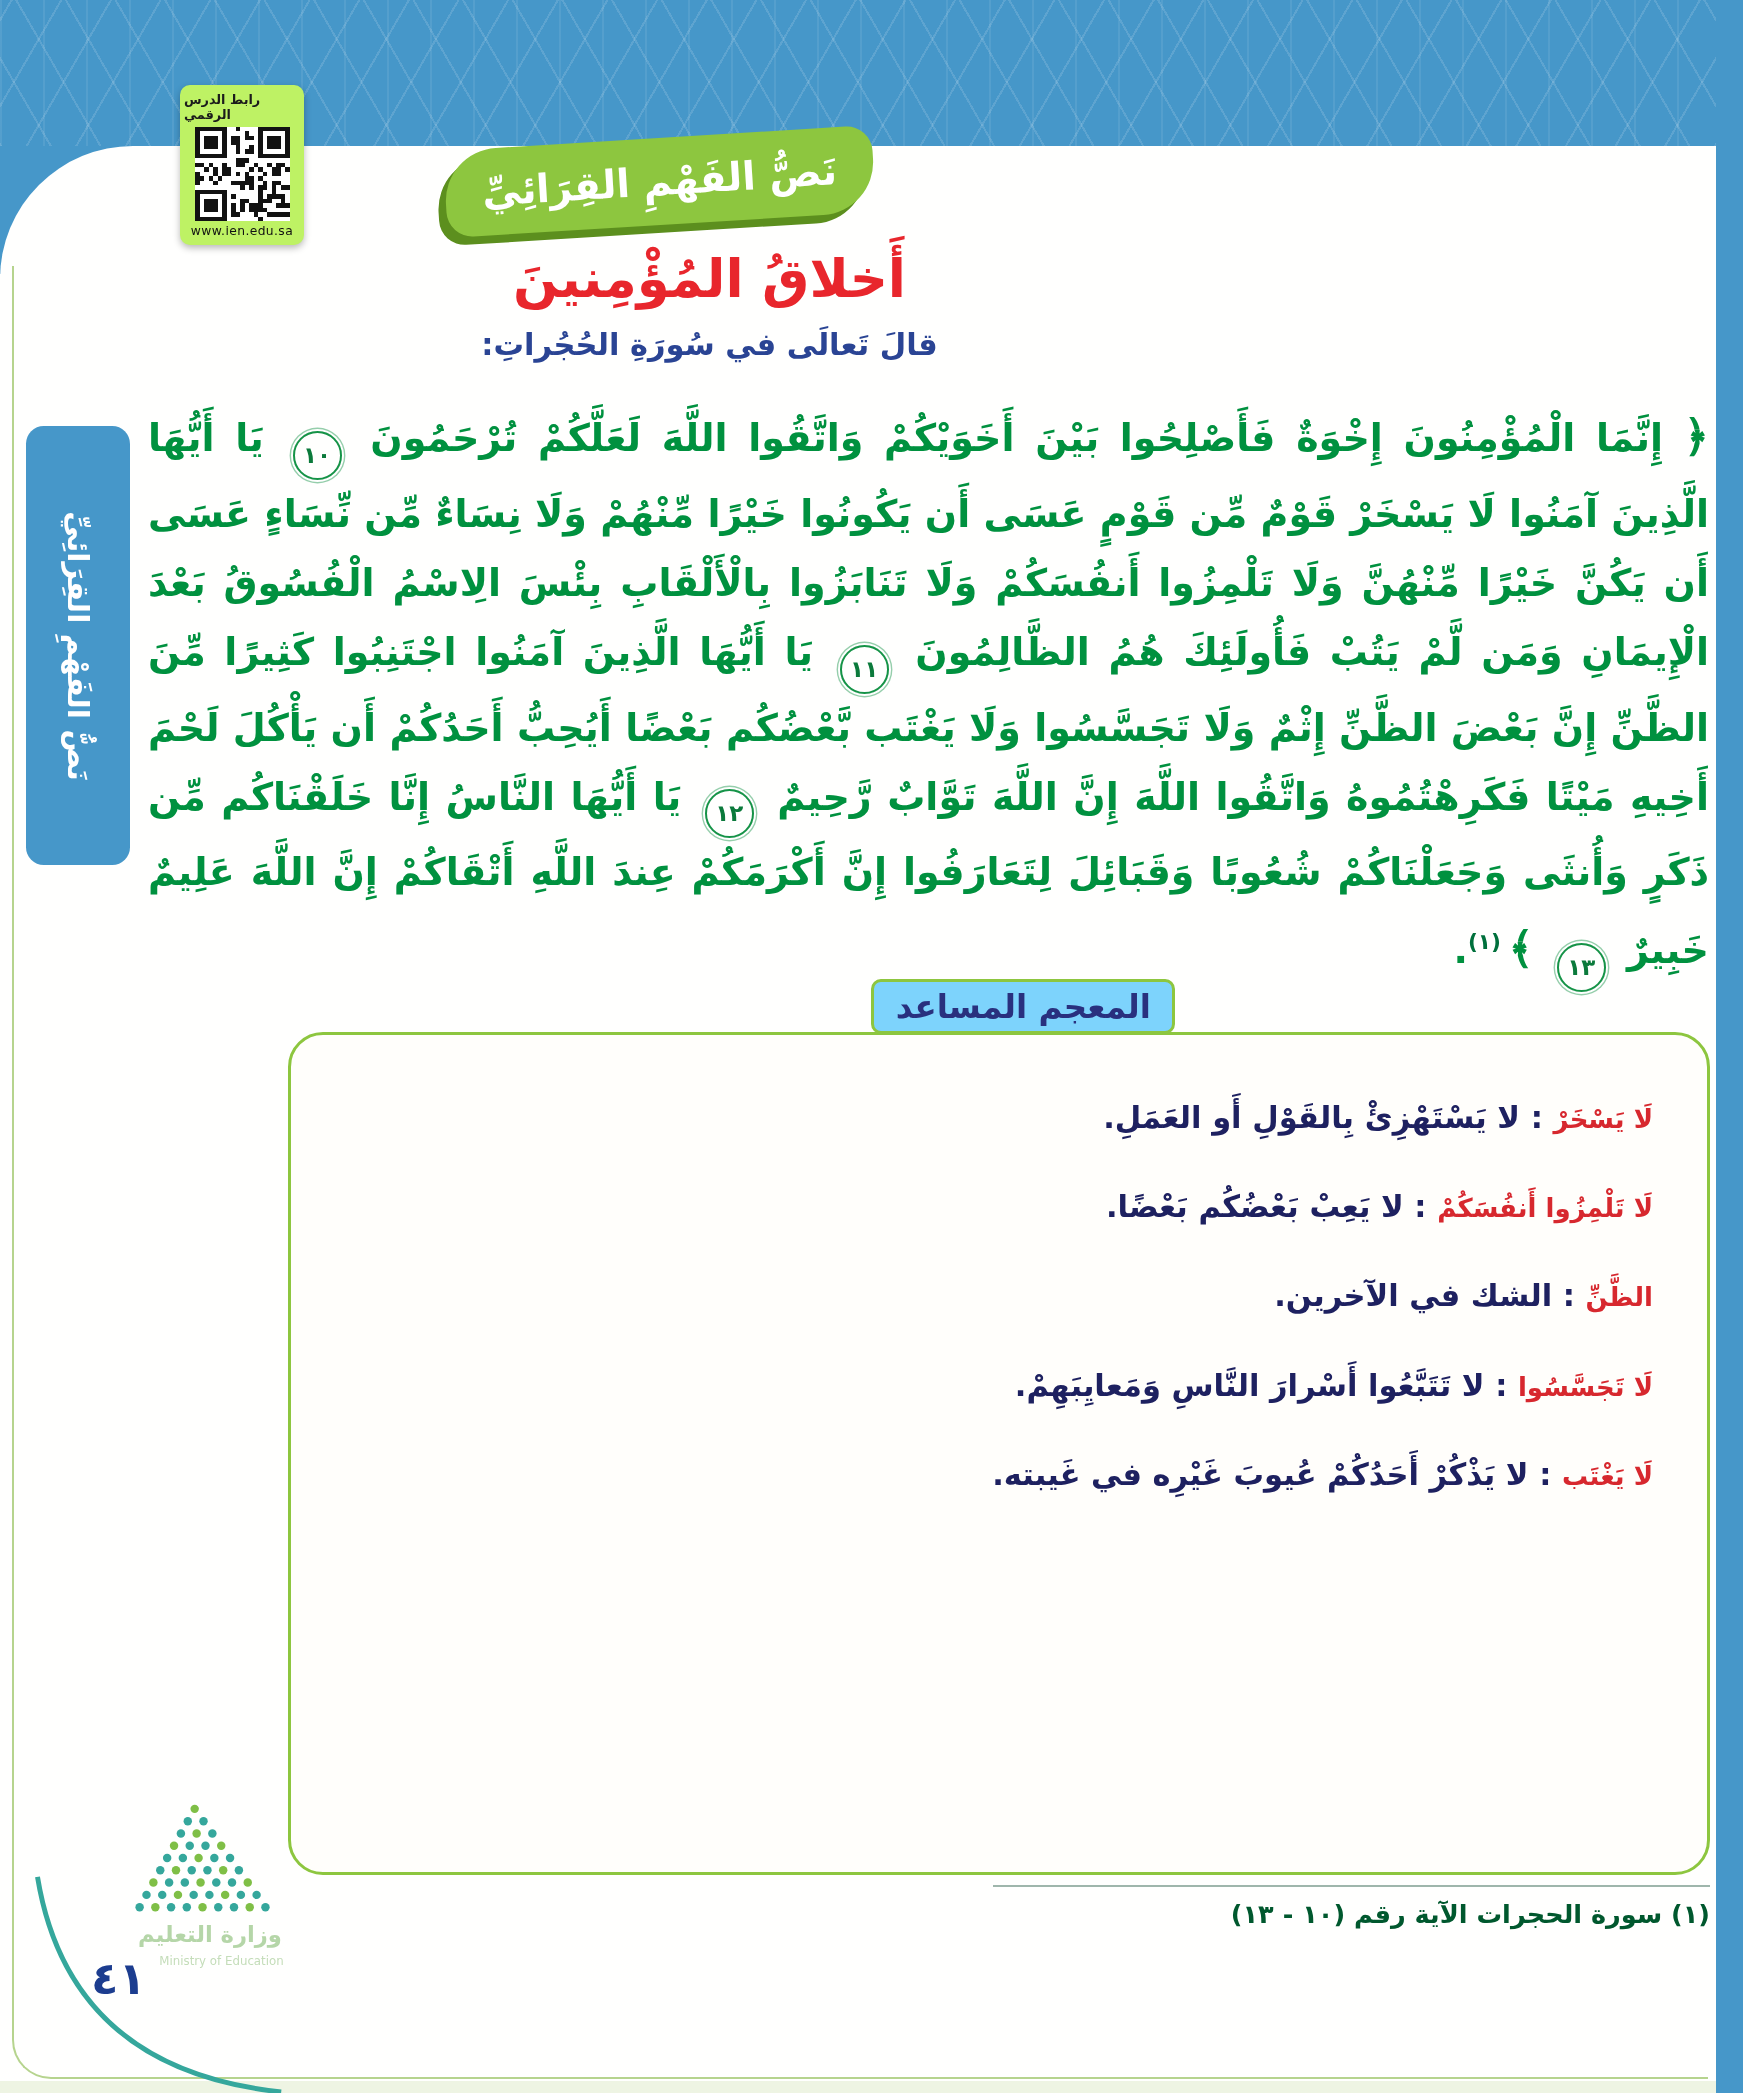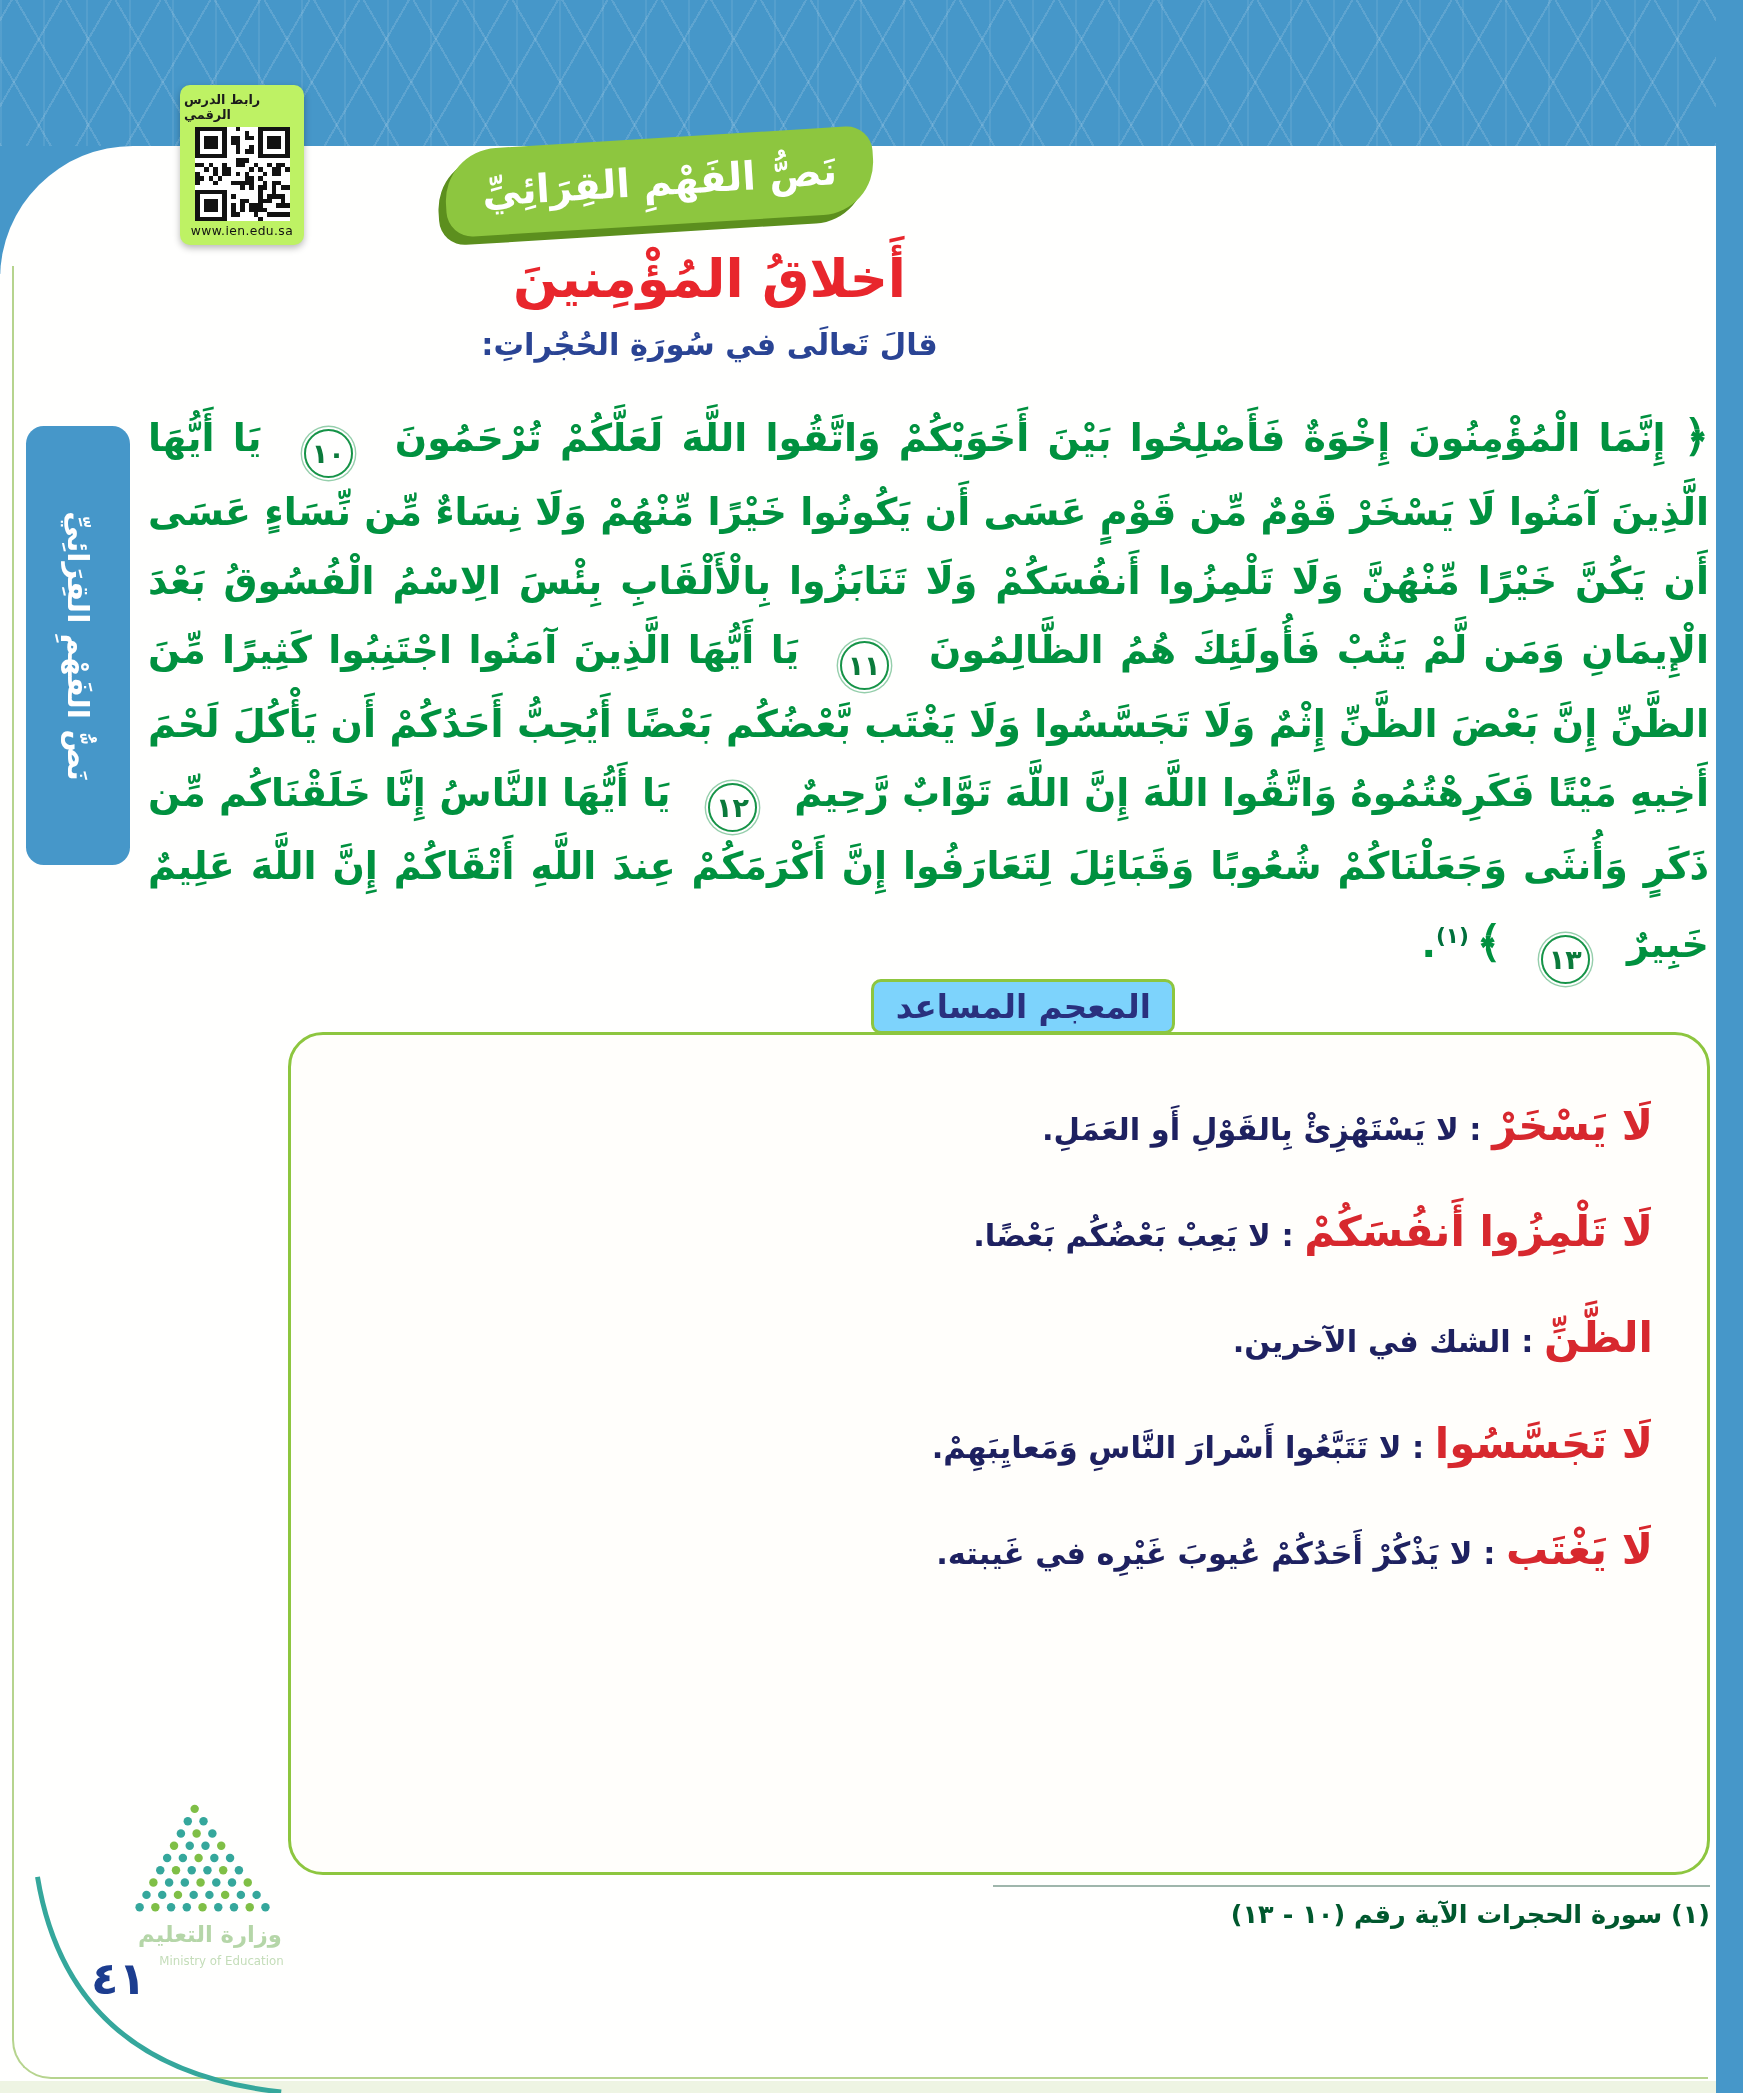--- a/index.html
+++ b/index.html
@@ -38,39 +38,39 @@
   
   .headers{position:absolute;left:0;top:248px;width:1419px;text-align:center;z-index:3;}
   .title{margin:0;font-size:53px;font-weight:bold;color:#e8262c;}
   .intro{margin-top:17.7px;font-size:30.5px;font-weight:bold;color:#2a4494;}
 
   
   .quran{position:absolute;left:148px;top:402px;width:1561px;font-size:38px;font-weight:600;
          color:#00913f;line-height:69px;text-align:justify;text-align-last:right;z-index:3;}
   .q-bracket{color:#00913f;font-size:43px;font-weight:bold;}
   .ayah{display:inline-flex;align-items:center;justify-content:center;width:45px;height:45px;
-        border:2.5px solid #159347;border-radius:50%;font-size:27px;font-weight:bold;color:#0b7a3b;
-        margin:0 24px;vertical-align:-11.8px;
+        border:2.5px solid #159347;border-radius:50%;font-size:23px;font-weight:bold;color:#0b7a3b;
+        margin:0 8px;vertical-align:-11.8px;
         box-shadow:0 0 0 2px #ffffff,0 0 0 3.4px rgba(21,147,71,.45);}
   .fn-ref{font-size:21.7px;color:#00703c;font-weight:bold;}
 
   
   .side-tab{position:absolute;left:25.6px;top:426px;width:104px;height:439px;background:#4697c9;
             border-radius:17.7px;display:flex;align-items:center;justify-content:center;z-index:4;}
   .side-txt{transform:rotate(90deg);white-space:nowrap;color:#ffffff;font-size:29.6px;font-weight:bold;}
 
   
   .gloss-label{position:absolute;left:871px;top:979px;min-width:301px;height:55px;background:#7dd3fc;
                border:3px solid #8dc63f;border-radius:9.9px;color:#29307e;font-size:32.5px;font-weight:bold;
                display:flex;align-items:center;justify-content:center;z-index:6;padding:0 21.7px;box-sizing:border-box;}
   .gloss-box{position:absolute;left:288px;top:1032px;width:1422px;height:843px;border:3.9px solid #8dc63f;
              border-radius:35px;background:#fffefb;z-index:4;box-sizing:border-box;
              padding:61px 54px 29.6px 44px;text-align:right;}
   .gloss-row{margin-bottom:45px;line-height:1.45;}
-  .g-term{color:#d7282e;font-size:42px;font-weight:bold;}
+  .g-term{color:#d7282e;font-size:26px;font-weight:bold;}
   .g-sep{color:#1e2160;font-size:30.5px;font-weight:bold;}
   .g-def{color:#1e2160;font-size:30.5px;font-weight:bold;}
 
   
   .footnote-rule{position:absolute;left:993px;top:1885px;width:717px;border-top:2px solid #9fb6ac;z-index:3;}
   .footnote{position:absolute;left:985px;top:1899px;width:725px;text-align:right;font-size:25.6px;
             color:#00582e;font-weight:bold;z-index:3;}
 
   
   .logo{position:absolute;left:116px;top:1801px;width:177px;height:116px;z-index:3;}

